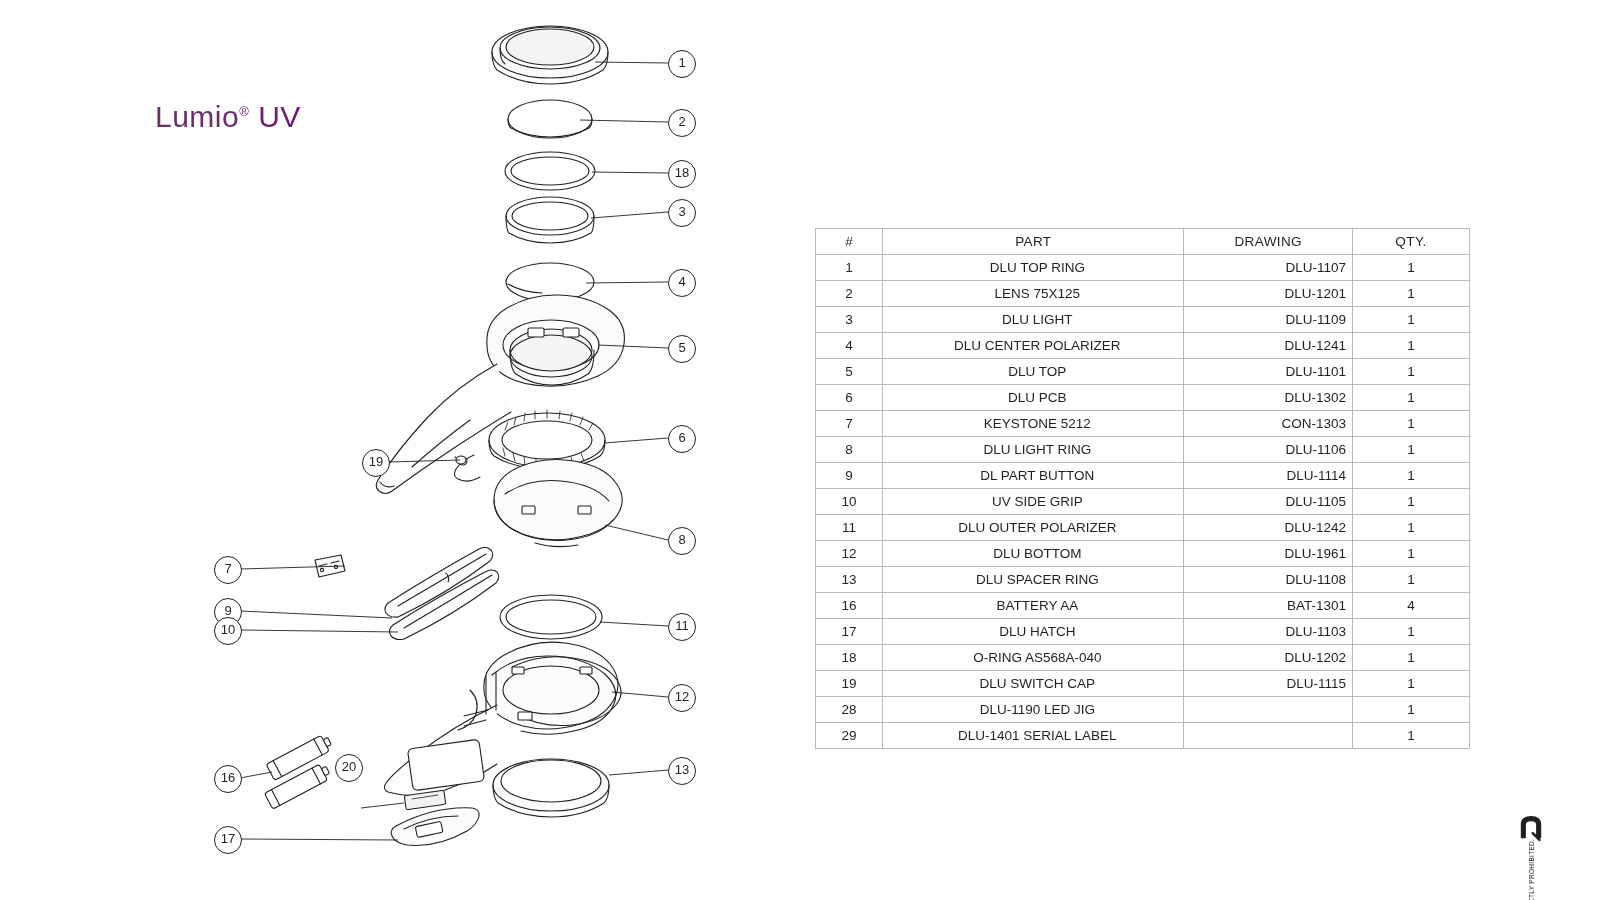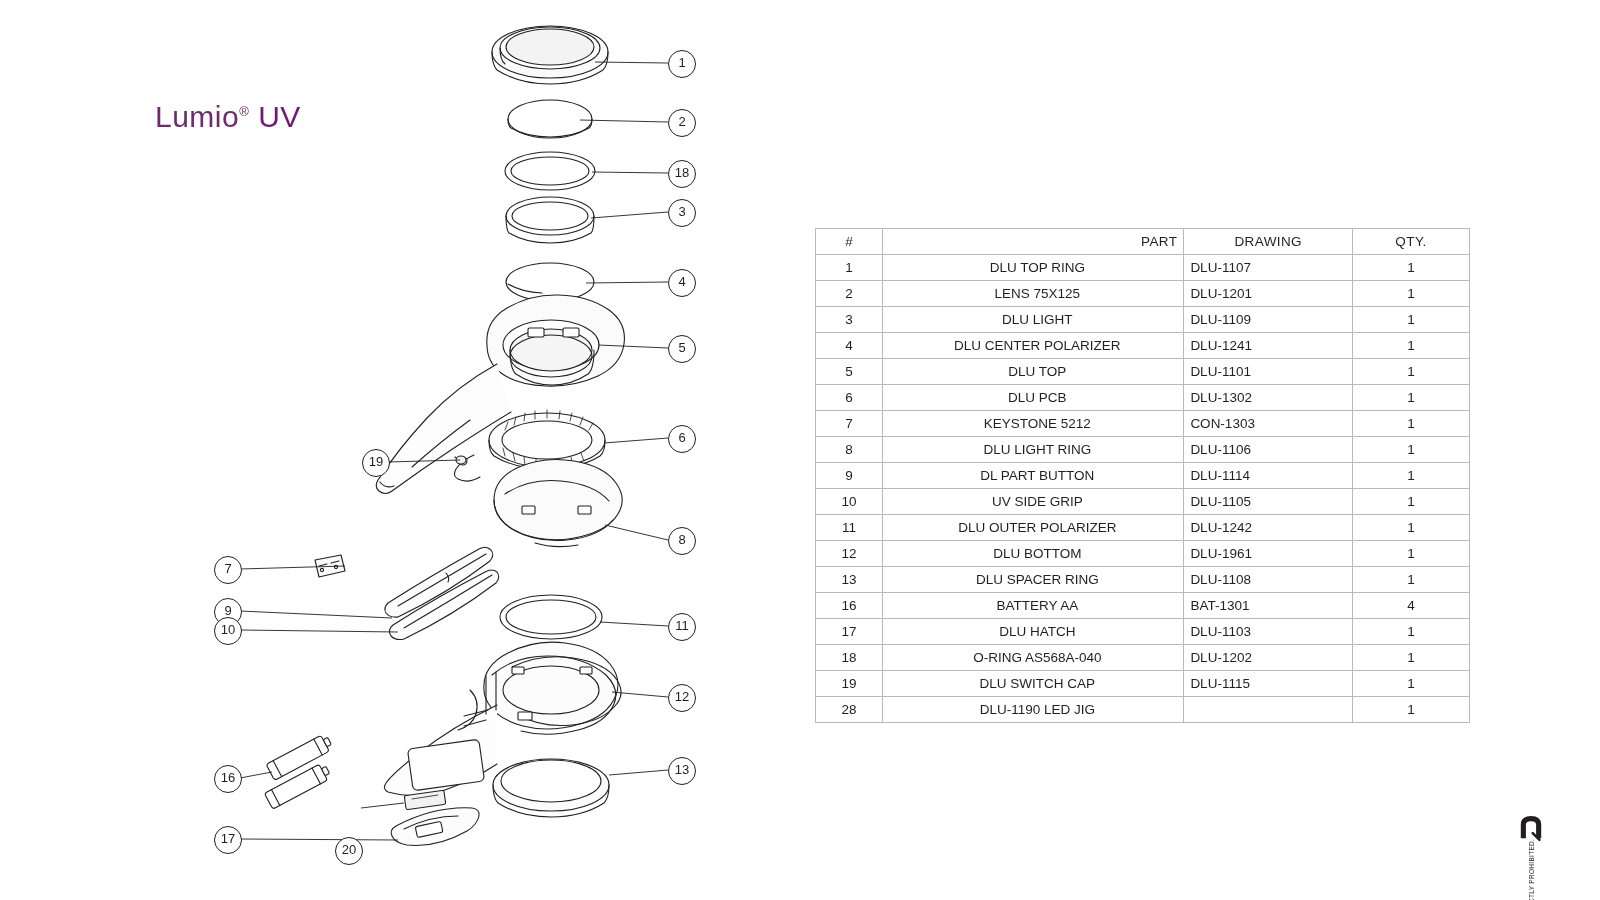--- a/index.html
+++ b/index.html
@@ -75,24 +75,24 @@
     padding: 3px 6px;
     font-weight: normal;
     height: 19px;
   }
   #parts-table th {
     text-align: center;
     letter-spacing: 0.4px;
   }
   #parts-table td.col-num { width: 52px; text-align: center; }
   #parts-table td.col-part { width: 270px; text-align: center; padding-left: 14px; }
-  #parts-table td.col-drawing { width: 150px; text-align: left; }
+  #parts-table td.col-drawing { width: 150px; text-align: right; }
   #parts-table td.col-qty { width: 100px; text-align: center; }
   #parts-table th.col-num { width: 52px; }
-  #parts-table th.col-part { width: 270px; text-align: right; }
+  #parts-table th.col-part { width: 270px; }
   #parts-table th.col-drawing { width: 150px; }
   #parts-table th.col-qty { width: 100px; }
 
   
   #confidential-notice {
     position: absolute;
     right: 72px;
     top: 430px;
     transform-origin: right top;
     transform: rotate(-90deg) translate(-100%, 0);
@@ -295,21 +295,21 @@
   <div class="callout" style="left:668px;top:425px">6</div>
   <div class="callout" style="left:362px;top:449px">19</div>
   <div class="callout" style="left:214px;top:556px">7</div>
   <div class="callout" style="left:668px;top:527px">8</div>
   <div class="callout" style="left:214px;top:598px">9</div>
   <div class="callout" style="left:214px;top:617px">10</div>
   <div class="callout" style="left:668px;top:613px">11</div>
   <div class="callout" style="left:668px;top:684px">12</div>
   <div class="callout" style="left:668px;top:757px">13</div>
   <div class="callout" style="left:214px;top:765px">16</div>
-  <div class="callout" style="left:335px;top:837px">20</div>
+  <div class="callout" style="left:335px;top:754px">20</div>
   <div class="callout" style="left:214px;top:826px">17</div>
 </div>
 
 <table id="parts-table">
   <thead>
     <tr>
       <th class="col-num">#</th>
       <th class="col-part">PART</th>
       <th class="col-drawing">DRAWING</th>
       <th class="col-qty">QTY.</th>
@@ -417,20 +417,26 @@
         <td class="col-part">DLU SWITCH CAP</td>
         <td class="col-drawing">DLU-1115</td>
         <td class="col-qty">1</td>
       </tr>
       <tr>
         <td class="col-num">28</td>
         <td class="col-part">DLU-1190 LED JIG</td>
         <td class="col-drawing"></td>
         <td class="col-qty">1</td>
       </tr>
+      <tr>
+        <td class="col-num">29</td>
+        <td class="col-part">DLU-1401 SERIAL LABEL</td>
+        <td class="col-drawing"></td>
+        <td class="col-qty">1</td>
+      </tr>
     </tbody>
 </table>
 
 <div id="confidential-notice">
   <div class="line1">CONFIDENTIAL - FOR AUTHORIZED DERMLITE DEALER USE ONLY. SHARING AND DISTRIBUTION STRICTLY PROHIBITED.</div>
   <div class="line2">©2022 DermLite LLC. All rights reserved. Patents may apply see dermlite.com/patents</div>
 </div>
 
 <svg id="brand-logo" viewBox="0 0 40 40">
   <path d="M8 32 L8 16 Q8 6 20 6 Q32 6 32 16 L32 32 L26 32 L26 16 Q26 12 20 12 Q14 12 14 16 L14 32 Z" fill="#231f20"></path>

